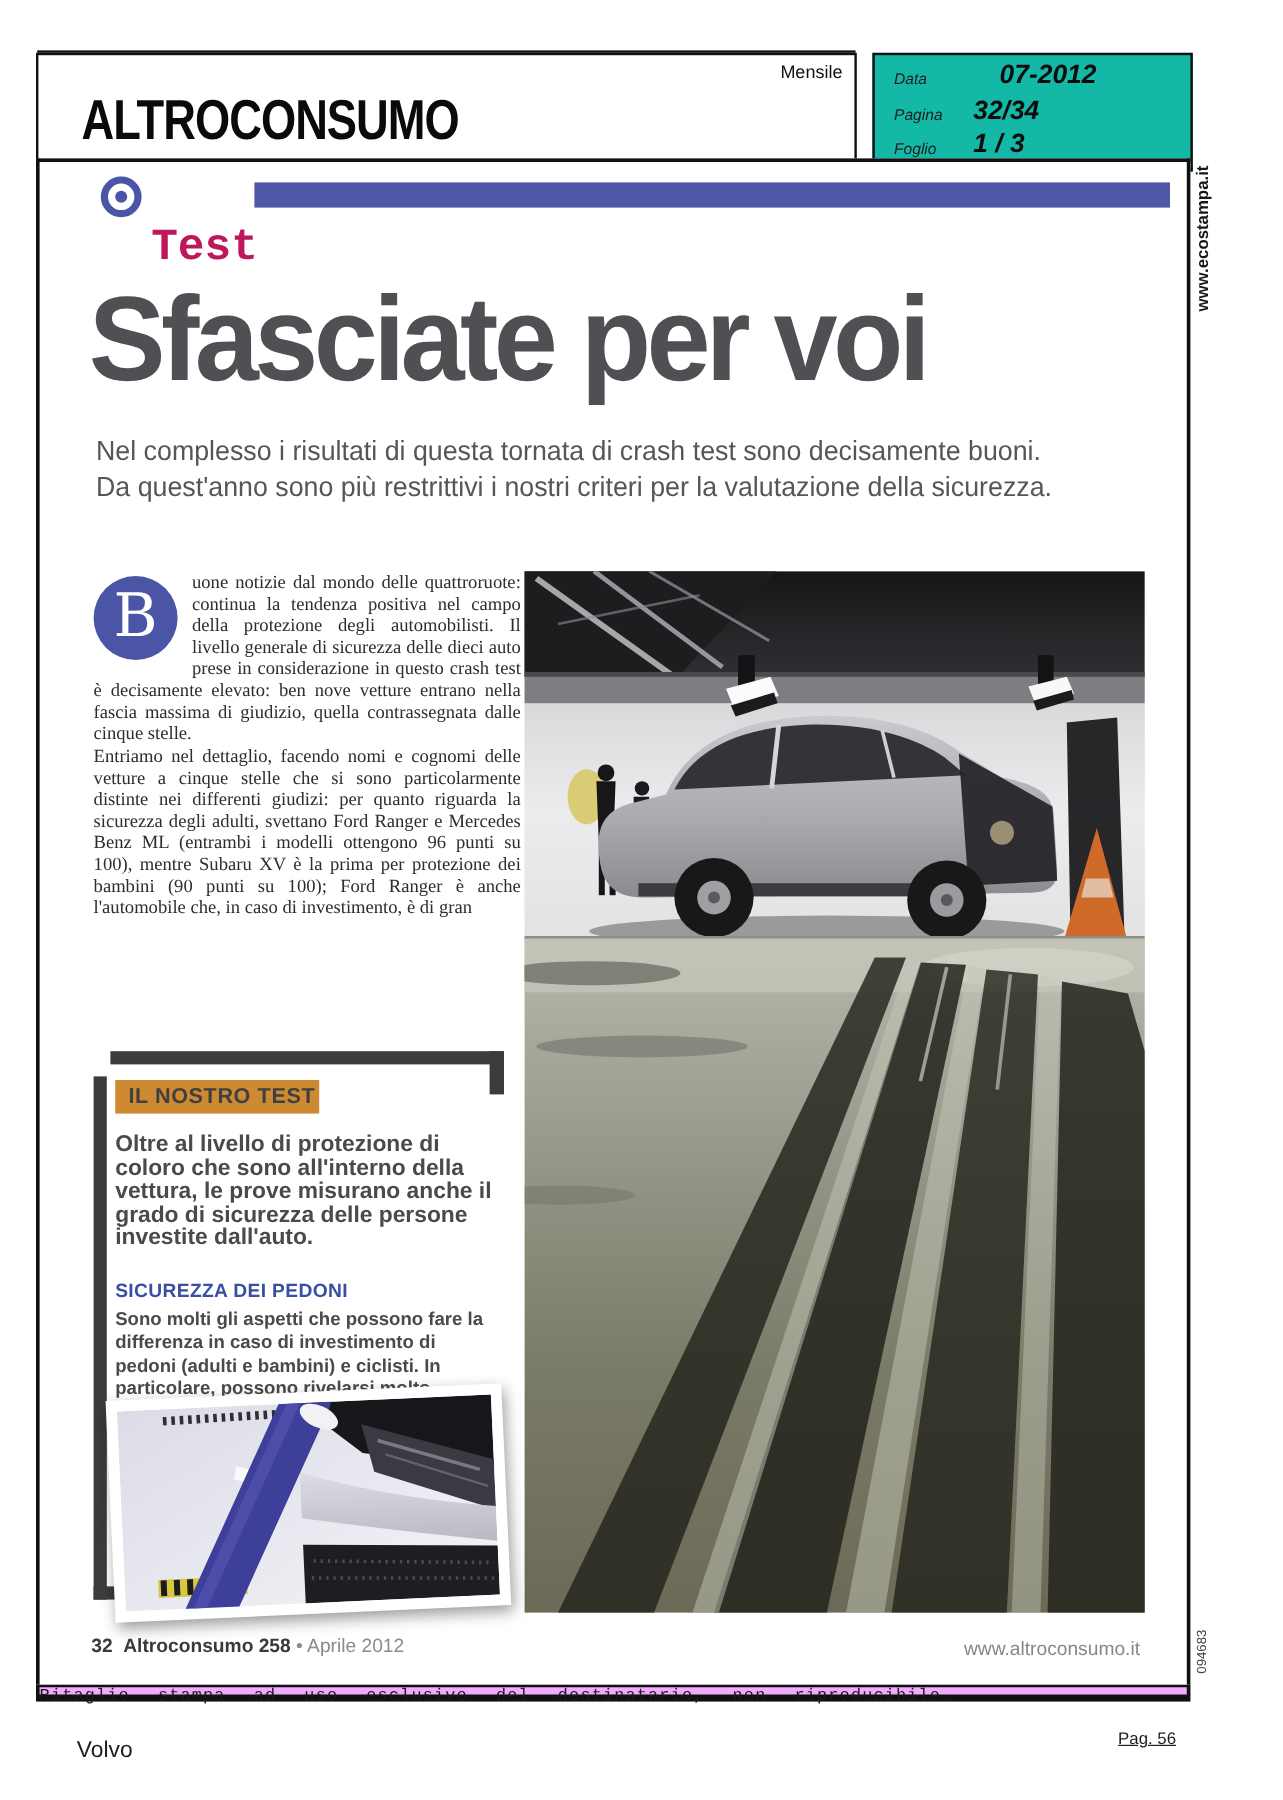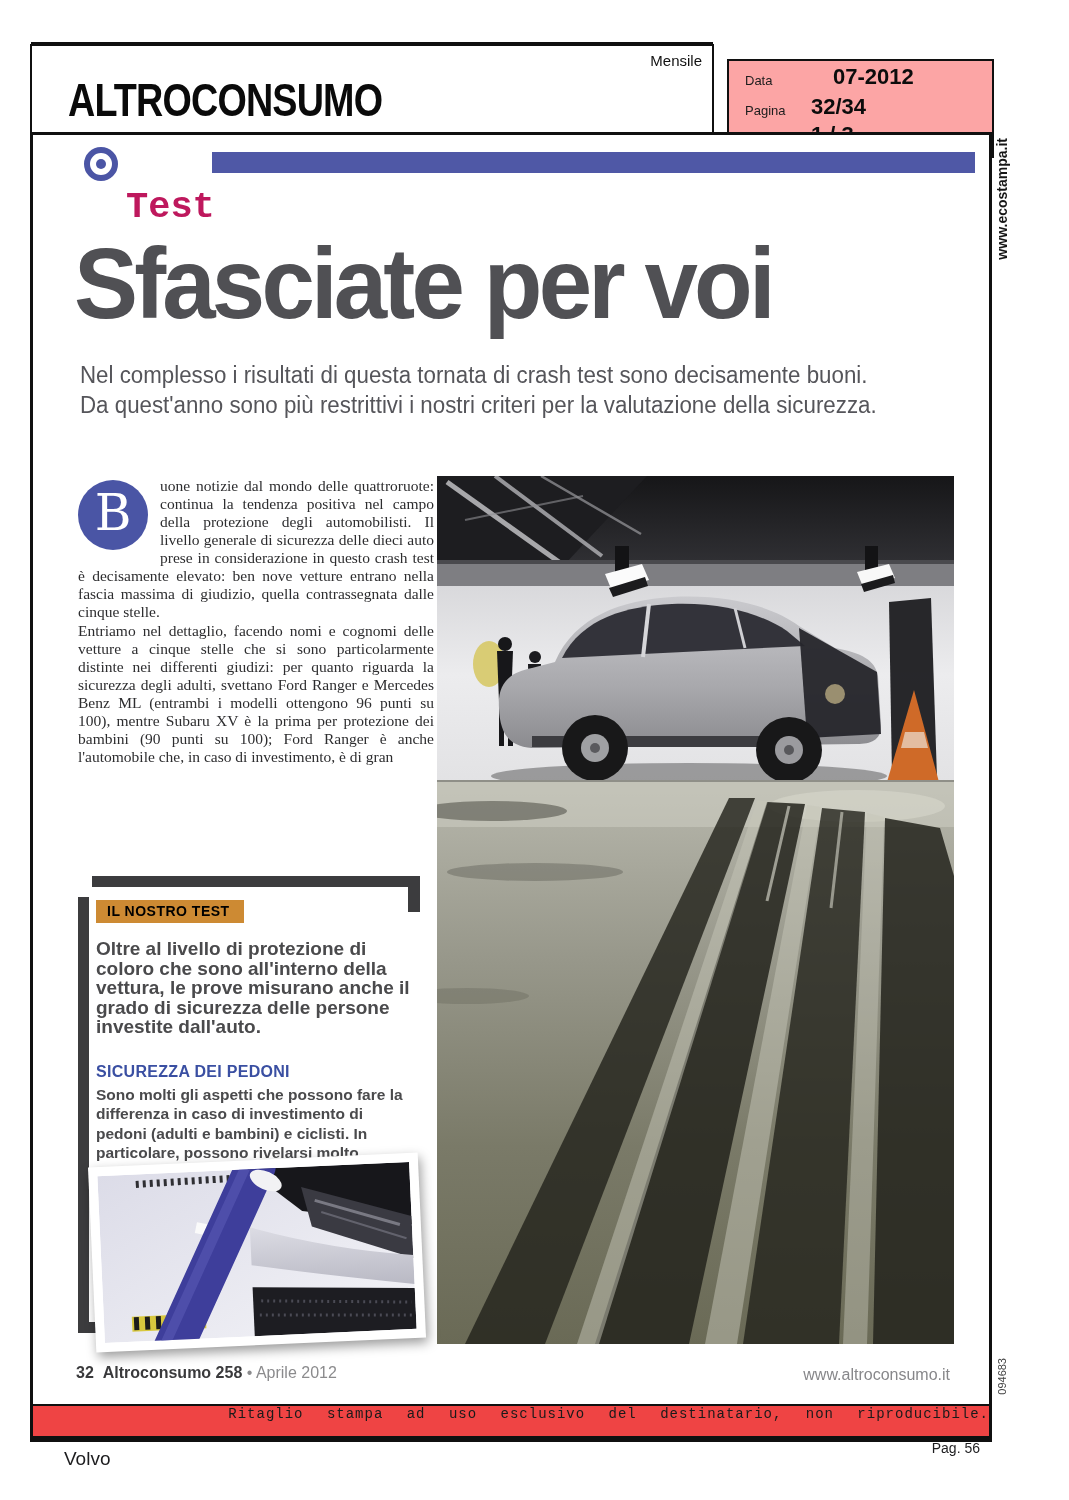--- a/index.html
+++ b/index.html
@@ -5,35 +5,35 @@
   html,body{margin:0;padding:0;background:#fff;}
   .page{position:relative;width:1069px;height:1500px;background:#ffffff;overflow:hidden;
         font-family:"Liberation Sans",sans-serif;color:#222;}
 
   
   .hdr-box-a{position:absolute;left:30px;top:44px;width:680px;height:95px;
              border:2px solid #101010;box-shadow:0 3px 0 -1px #101010, 0 -3px 0 -1px #101010;background:#fff;}
   .logo{position:absolute;left:36px;top:26px;font-size:46px;font-weight:bold;color:#0a0a0a;
         letter-spacing:-1px;transform:scale(0.82,1.02);transform-origin:left top;white-space:nowrap;}
   .mensile{position:absolute;right:10px;top:6px;font-size:15px;color:#111;}
-  .hdr-box-b{position:absolute;left:727px;top:59px;width:263px;height:95px;border:2px solid #101010;background:#fca5a5;}
+  .hdr-box-b{position:absolute;left:727px;top:44px;width:263px;height:95px;border:2px solid #101010;background:#14b8a6;font-style:italic;}
   .meta-label{position:absolute;left:16px;font-size:13px;color:#1c1c1c;}
   .meta-value{position:absolute;font-size:22px;font-weight:bold;color:#0c0c0c;white-space:nowrap;}
 
   
   .vert{position:absolute;writing-mode:vertical-rl;transform:rotate(180deg);white-space:nowrap;}
   .ecostampa{left:994px;top:138px;font-size:14px;font-weight:bold;color:#161616;}
   .clipcode{left:996px;top:1358px;font-size:11px;color:#444;}
 
   
   .frame{position:absolute;left:30px;top:132px;width:962px;height:1272px;
          border:3px solid #101010;border-bottom:none;background:#fff;box-sizing:border-box;}
-  .strip{position:absolute;left:30px;top:1404px;width:962px;height:38px;box-sizing:border-box;
+  .strip{position:absolute;left:30px;top:1404px;width:962px;height:14px;box-sizing:border-box;
          border:2px solid #101010;border-left-width:3px;border-right-width:3px;border-bottom:6px solid #101010;
-         background:#ef4444;text-align:right;font-family:"Liberation Mono",monospace;font-size:14px;
+         background:#f0abfc;text-align:left;font-family:"Liberation Mono",monospace;font-size:14px;
          line-height:17px;color:#1a1a1a;word-spacing:14px;letter-spacing:1px;}
 
   
   .target{position:absolute;left:84px;top:147px;width:22px;height:22px;border:6px solid #4b55a5;border-radius:50%;}
   .target-dot{position:absolute;left:6px;top:6px;width:10px;height:10px;border-radius:50%;background:#4b55a5;}
   .test-word{position:absolute;left:126px;top:138px;font-family:Liberation Mono, monospace;font-weight:bold;
              font-size:37px;color:#be185d;margin-top:48px;}
   .test-bar{position:absolute;left:212px;top:152px;width:763px;height:21px;background:#4f58a6;}
 
   
@@ -49,22 +49,22 @@
   .dropcap{float:left;width:70px;height:70px;margin:3px 12px 3px 0;border-radius:50%;background:#4a55a5;
            color:#fff;font-family:"DejaVu Serif",serif;font-size:50px;line-height:66px;text-align:center;}
 
   
   .bracket{position:absolute;background:#3c3c3e;}
   .bk-top{left:92px;top:876px;width:328px;height:11px;}
   .bk-stub{left:408px;top:876px;width:12px;height:36px;}
   .bk-left{left:78px;top:897px;width:11px;height:436px;}
   .bk-foot{left:78px;top:1322px;width:50px;height:11px;}
   .test-box{position:absolute;left:96px;top:900px;width:322px;}
-  .box-title{display:inline-block;background:#cd8a33;color:#000000;font-weight:bold;font-size:14px;
-             padding:3px 14px 4px 11px;letter-spacing:0.5px;}
+  .box-title{display:inline-block;background:#cd8a33;color:#404040;font-weight:bold;font-size:18px;
+             padding:3px 3px 4px 11px;letter-spacing:0.5px;}
   .box-intro{margin-top:16px;font-weight:bold;font-size:19px;line-height:19.5px;color:#4a4a4c;}
   .box-sub{margin-top:26px;font-weight:bold;font-size:16px;color:#3a4fa2;letter-spacing:0.3px;}
   .box-body{margin-top:4px;font-weight:bold;font-size:15.5px;line-height:19.5px;color:#4a4a4c;}
 
   
   .mini-photo{position:absolute;left:92px;top:1160px;width:312px;height:167px;background:#fff;
               padding:9px;transform:rotate(-2.6deg);transform-origin:center;
               box-shadow:2px 5px 12px rgba(0,0,0,0.4);}
   .mini-photo svg{display:block;}
 
@@ -73,21 +73,21 @@
   .main-photo svg{display:block;}
 
   
   .foot-left{position:absolute;left:76px;top:1364px;font-size:16px;color:#3a3a3c;}
   .foot-left .b{font-weight:bold;}
   .foot-left .muted{color:#8b8b8d;}
   .foot-site{position:absolute;left:700px;top:1366px;width:250px;text-align:right;font-size:16px;color:#87878a;}
 
   
   .bottom-left{position:absolute;left:64px;top:1448px;font-size:19px;color:#1d1d1f;}
-  .bottom-right{position:absolute;left:860px;top:1440px;width:120px;text-align:right;font-size:14px;color:#1d1d1f;}
+  .bottom-right{position:absolute;left:860px;top:1440px;width:120px;text-align:right;font-size:14px;color:#1d1d1f;text-decoration:underline;}
 </style>
 </head>
 <body>
 
 <div class="page">
 
   <div class="hdr-box-a">
     <div class="logo">ALTROCONSUMO</div>
     <div class="mensile">Mensile</div>
   </div>

